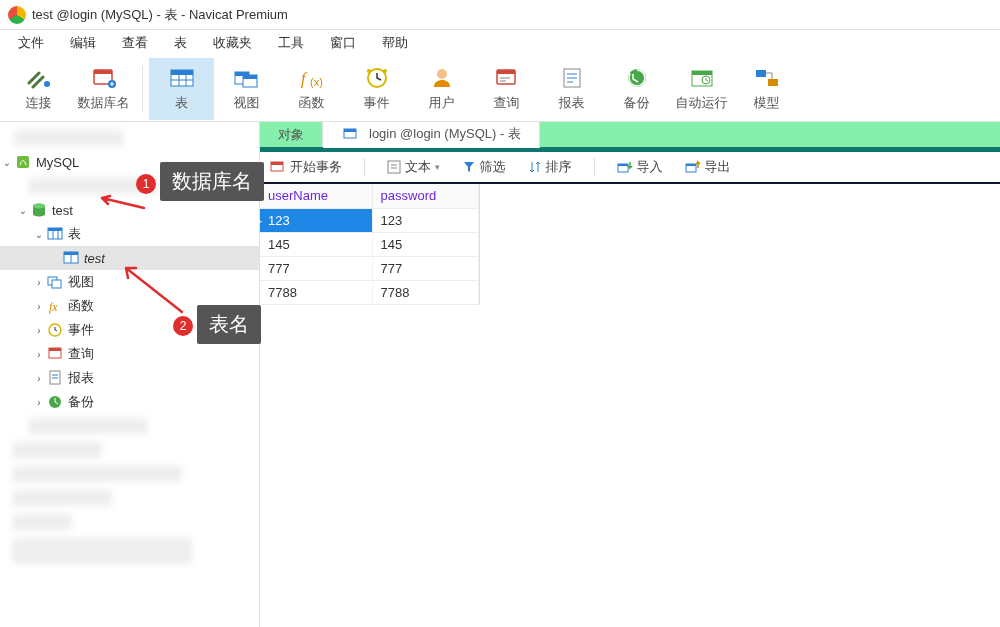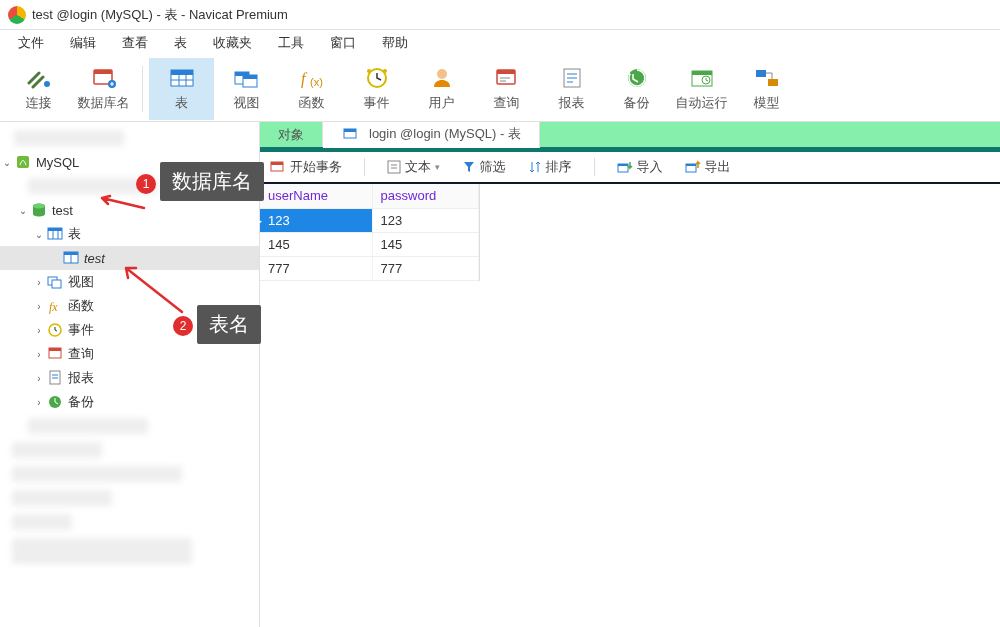--- a/index.html
+++ b/index.html
@@ -510,20 +510,24 @@
             <td>123</td>
           </tr>
           <tr>
             <td>145</td>
             <td>145</td>
           </tr>
           <tr>
             <td>777</td>
             <td>777</td>
           </tr>
+          <tr>
+            <td>7788</td>
+            <td>7788</td>
+          </tr>
         </tbody>
       </table>
     </div>
   </div>
 </div>
 
 <div class="badge" style="left:136px; top:174px;">1</div>
 <div class="callout" style="left:160px; top:162px;">
   <span>数据库名</span>
 </div>

